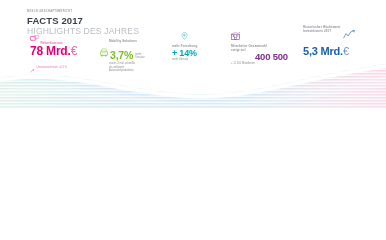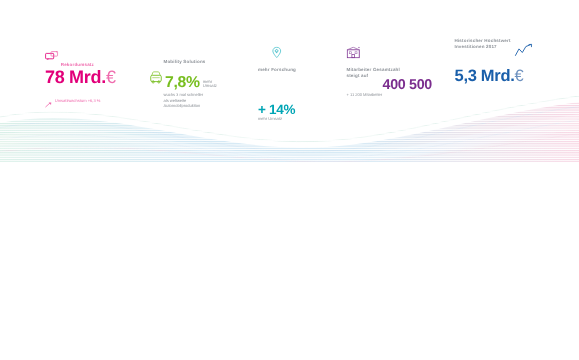--- a/index.html
+++ b/index.html
@@ -63,21 +63,21 @@
   #m1 .arrow-row{display:flex;align-items:center;gap:1.5px;margin-top:1px;}
 
   
   #m2{left:100px;top:39px;}
   #m2 .row{display:flex;align-items:flex-end;gap:2px;}
   #m2 .m-big{font-size:10.5px;line-height:11px;}
   #m2 .side{font-size:2.8px;line-height:3.4px;padding-bottom:1.5px;}
 
   
   #m3{left:172px;top:26px;}
-  #m3 .m-big{font-size:9px;line-height:10px;margin-top:20px;}
+  #m3 .m-big{font-size:9px;line-height:10px;}
 
   
   #m4{left:231px;top:26px;}
   #m4 .m-big{font-size:9.5px;line-height:10px;}
 
   
   #m5{left:303px;top:25px;}
   #m5 .m-big{font-size:11px;line-height:12px;}
 
   .ico{display:inline-block;vertical-align:bottom;}
@@ -117,20 +117,25 @@
       </g>
       <g mask="url(#mk)" fill="none" stroke-width="0.5" opacity=".8">
         <path d="M0,14 C60,2 120,26 186,30 C250,34 300,12 386,0" stroke="#cfe8e0"></path>
         <path d="M0,21 C64,9 124,33 190,37 C252,40 304,18 386,7" stroke="#cfe0f0"></path>
         <path d="M0,29 C74,18 134,40 200,42 C262,43 314,27 386,16" stroke="#d9e7f3"></path>
         <path d="M0,37 C84,28 144,43 214,44 C274,44 324,34 386,25" stroke="#f0d8e4"></path>
       </g>
     </svg>
   </div>
 
+  <div class="titleblock">
+    <div class="eyebrow">BOSCH GESCHÄFTSBERICHT</div>
+    <div class="t-main">FACTS 2017</div>
+    <div class="t-sub">HIGHLIGHTS DES JAHRES</div>
+  </div>
 
   <div class="metric" id="m1">
     <div class="icon-row">
       <span class="ico">
         <svg width="9" height="6" viewBox="0 0 9 6" aria-hidden="true">
           <rect x="0.4" y="1.6" width="5.4" height="3.6" rx="0.5" fill="none" stroke="#e2007a" stroke-width="0.55"></rect>
           <path d="M1.6,5.2 L1.6,6 L2.8,5.2" fill="#e2007a"></path>
           <rect x="4.0" y="0.4" width="4.4" height="3.0" rx="0.5" fill="none" stroke="#ef6cae" stroke-width="0.5"></rect>
           <circle cx="7.9" cy="0.5" r="0.45" fill="#ef6cae"></circle>
         </svg>
@@ -156,21 +161,21 @@
     <div class="row">
       <span class="ico">
         <svg width="8" height="9" viewBox="0 0 8 9" aria-hidden="true">
           <path d="M1.2,3.2 L1.9,1.3 Q2.0,0.9 2.5,0.9 L5.5,0.9 Q6.0,0.9 6.1,1.3 L6.8,3.2" fill="none" stroke="#9ccf55" stroke-width="0.6"></path>
           <rect x="0.5" y="3.2" width="7" height="4.2" rx="1.0" fill="none" stroke="#78be20" stroke-width="0.6"></rect>
           <circle cx="2.1" cy="7.6" r="0.75" fill="none" stroke="#78be20" stroke-width="0.55"></circle>
           <circle cx="5.9" cy="7.6" r="0.75" fill="none" stroke="#78be20" stroke-width="0.55"></circle>
           <line x1="1.5" y1="4.8" x2="6.5" y2="4.8" stroke="#9ccf55" stroke-width="0.5"></line>
         </svg>
       </span>
-      <span class="m-big c-grn">7,8%</span>
+      <span class="m-big c-grn">3,7%</span>
       <span class="side c-gray">
         <span>mehr</span><br>
         <span>Umsatz</span>
       </span>
     </div>
     <div class="m-note c-gray" style="margin-left:9px;margin-top:1px;">
       <span>wuchs 3 mal schneller</span><br>
       <span>als weltweite</span><br>
       <span>Automobilproduktion</span>
     </div>

